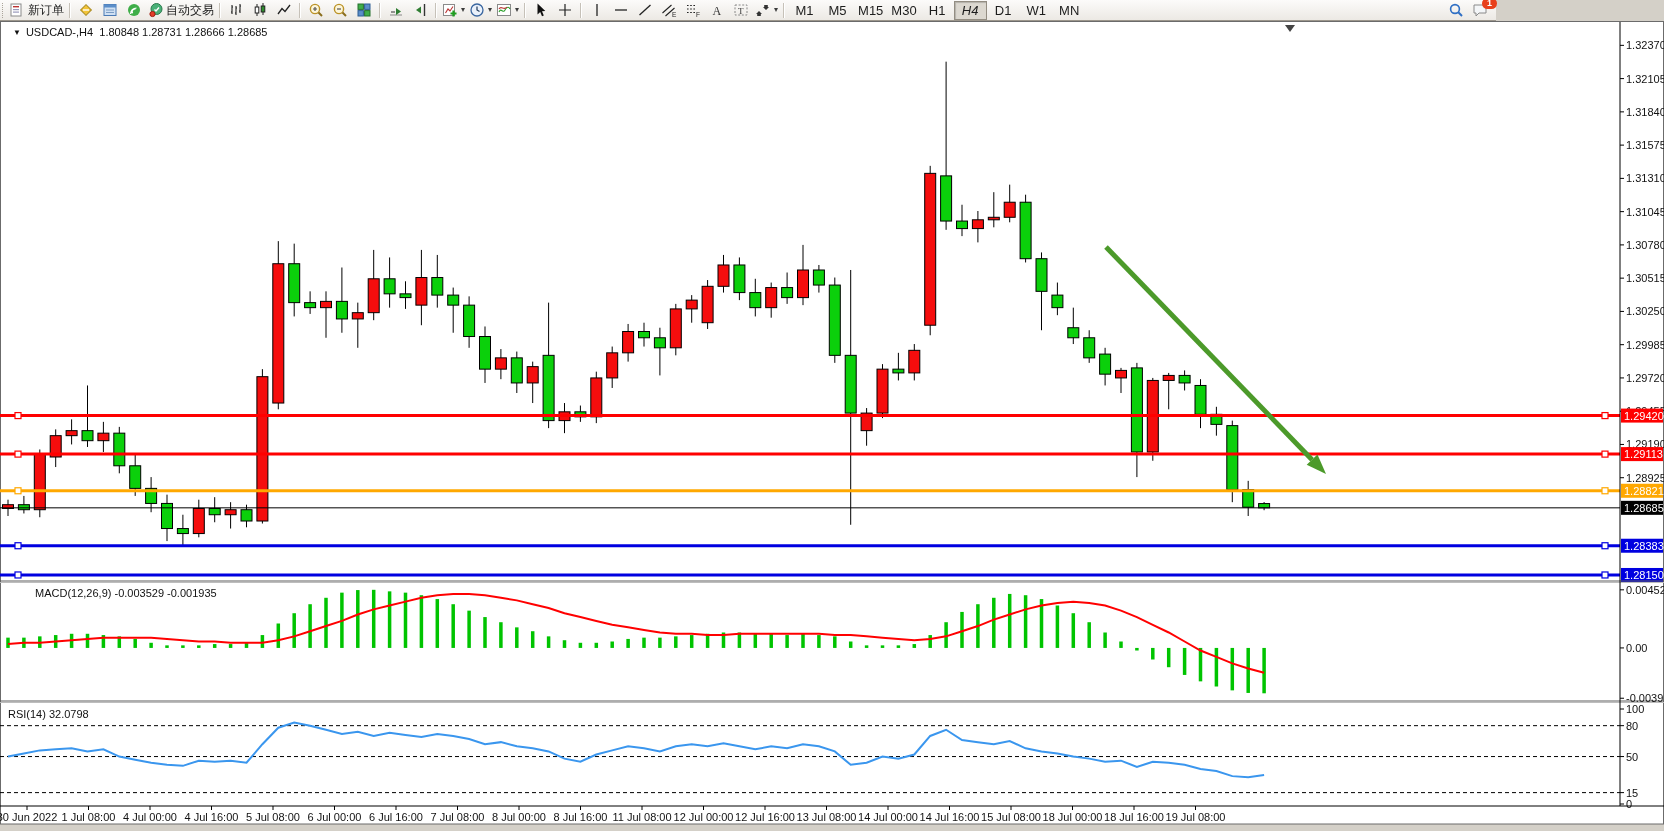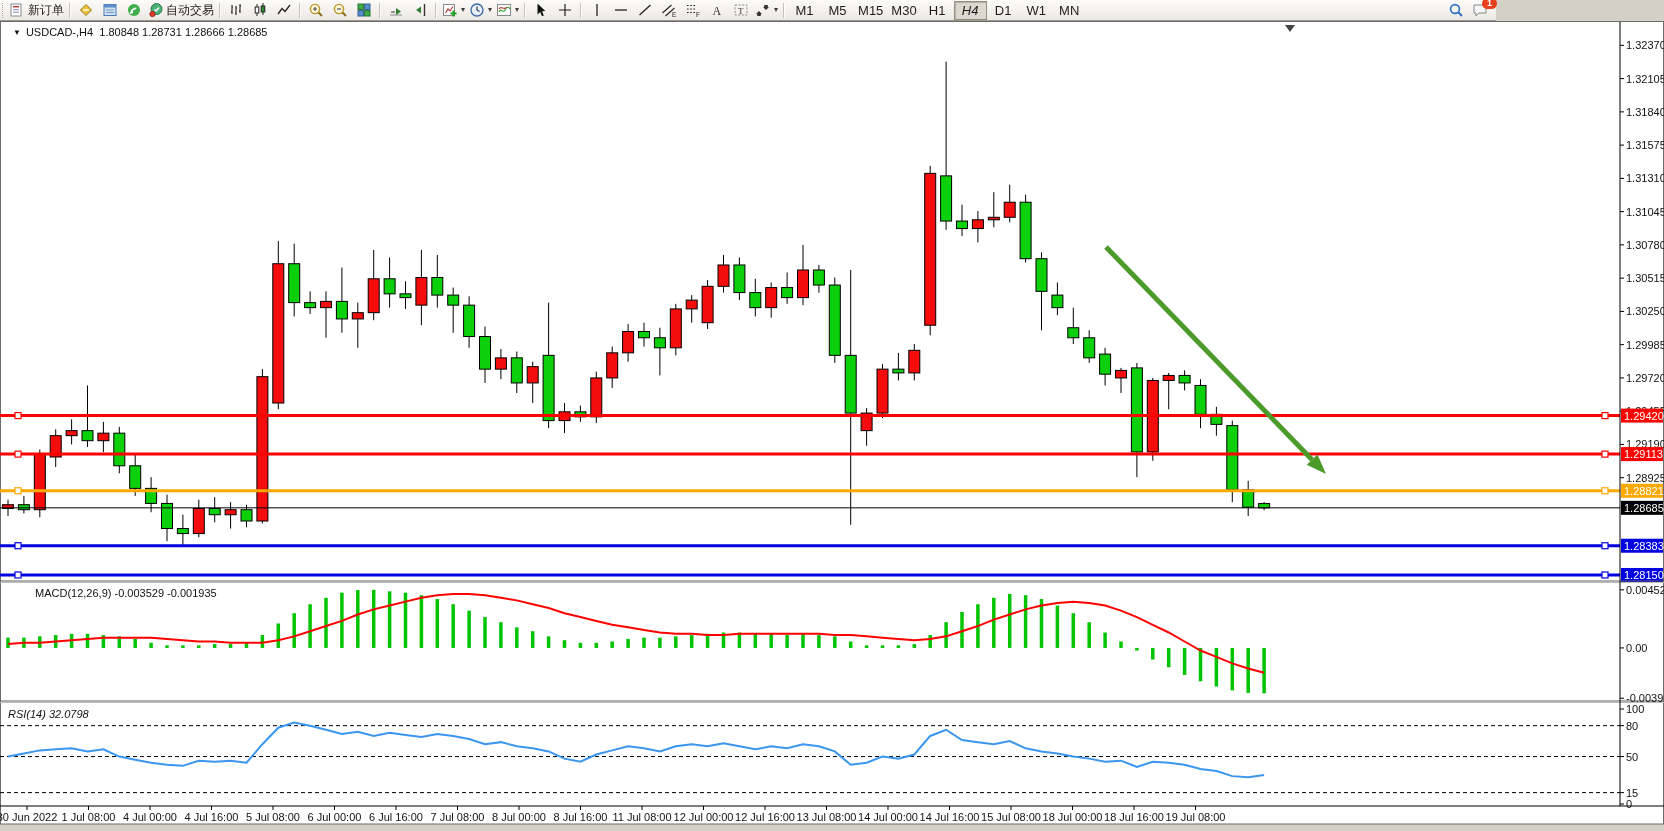--- a/index.html
+++ b/index.html
@@ -23,21 +23,21 @@
   .chatbadge{position:absolute;top:-3px;right:-5px;background:#e8401c;color:#fff;font-size:9px;
       font-weight:bold;border-radius:7px;min-width:11px;height:11px;display:flex;
       align-items:center;justify-content:center;padding:0 2px;}
   
   #chartwrap{position:absolute;left:0;top:21px;width:1664px;height:810px;background:#fff;}
   #chartsvg{position:absolute;left:0;top:0;}
   .overlaytxt{position:absolute;font-size:11px;color:#111;white-space:pre;z-index:5;}
   #chart-title{left:13px;top:5px;display:flex;align-items:center;gap:5px;}
   #chart-title .tri{font-size:8px;color:#111;}
   #macd-label{left:8px;top:566px;margin-left:27px;}
-  #rsi-label{left:8px;top:687px;font-style:italic;}
+  #rsi-label{left:8px;top:687px;}
 </style>
 </head>
 <body>
 
 <div class="tb" id="toolbar">
     <div class="grip"></div>
     <div class="tbtn">
       <span>
         <svg width="16" height="16" viewBox="0 0 16 16">
           <rect x="1" y="2" width="10" height="12" fill="#fff" stroke="#8a8a8a"></rect>

